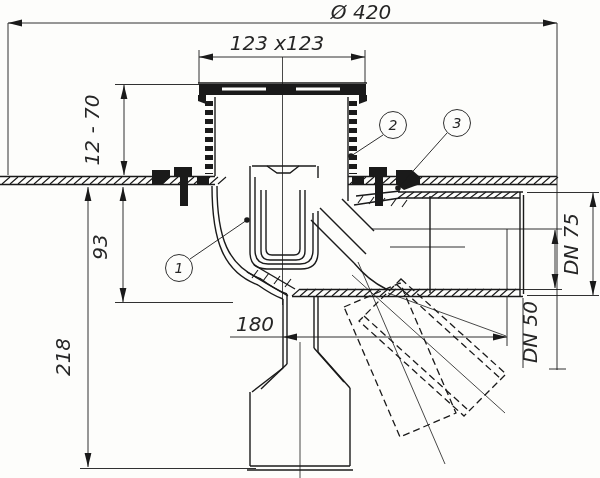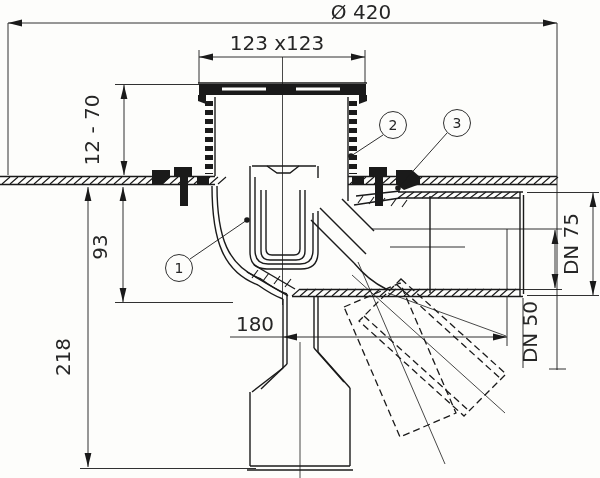--- a/index.html
+++ b/index.html
@@ -1,16 +1,16 @@
 <!DOCTYPE html>
 <html><head>
 <meta charset="utf-8">
 <style>
   html,body{margin:0;padding:0;background:#fdfdfb;}
-  .page{width:600px;height:478px;position:relative;background:#fdfdfb;overflow:hidden;}
+  .page{width:600px;height:478px;position:relative;background:#fdfdfb;overflow:hidden;font-style:italic;}
   svg{display:block;}
   .thin{stroke:#1a1a1a;stroke-width:0.9;fill:none;}
   .body-line{stroke:#1a1a1a;stroke-width:1.4;fill:none;}
   .hatch{stroke:#1a1a1a;stroke-width:1.1;fill:none;}
   .dash{stroke:#1a1a1a;stroke-width:1.3;fill:none;stroke-dasharray:7 4;}
   .center{stroke:#1a1a1a;stroke-width:0.8;fill:none;}
   .blk{fill:#1a1a1a;stroke:none;}
   .teeth{stroke:#1a1a1a;stroke-width:8;stroke-dasharray:5 4;fill:none;}
   text{font-family:"DejaVu Sans","Liberation Sans",sans-serif;fill:#262626;}
   .dim-txt{font-size:20px;}

